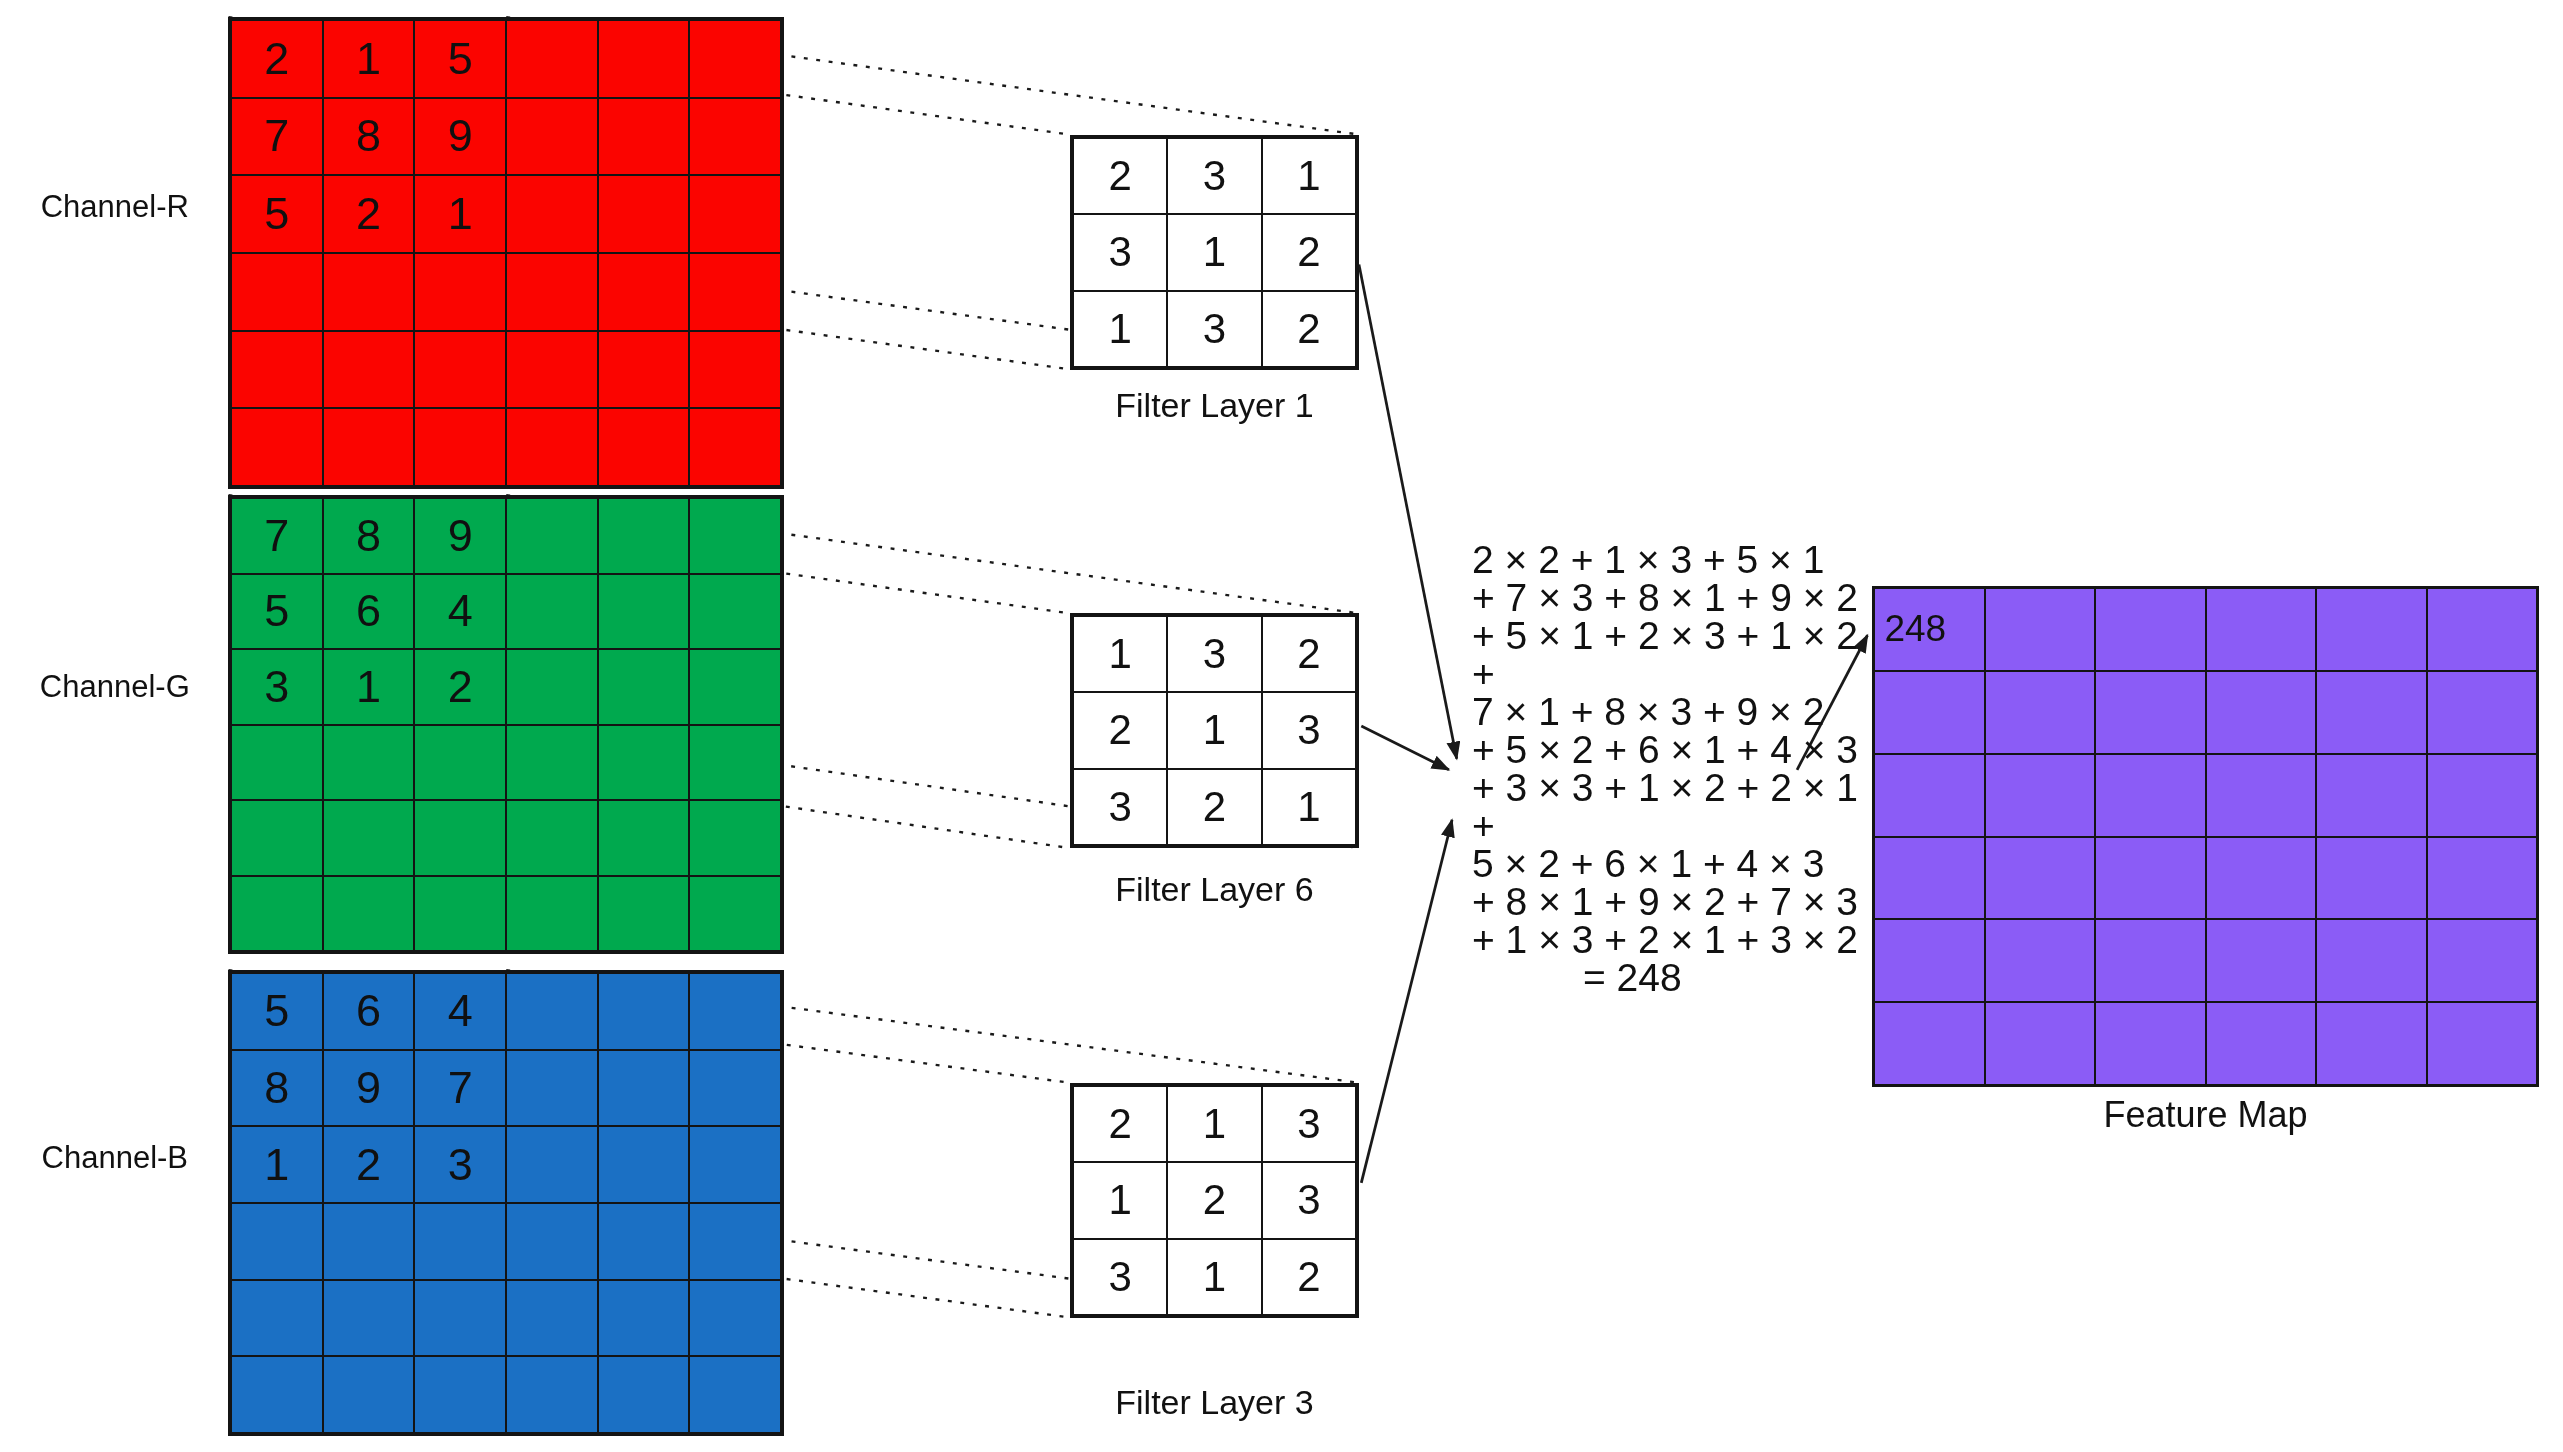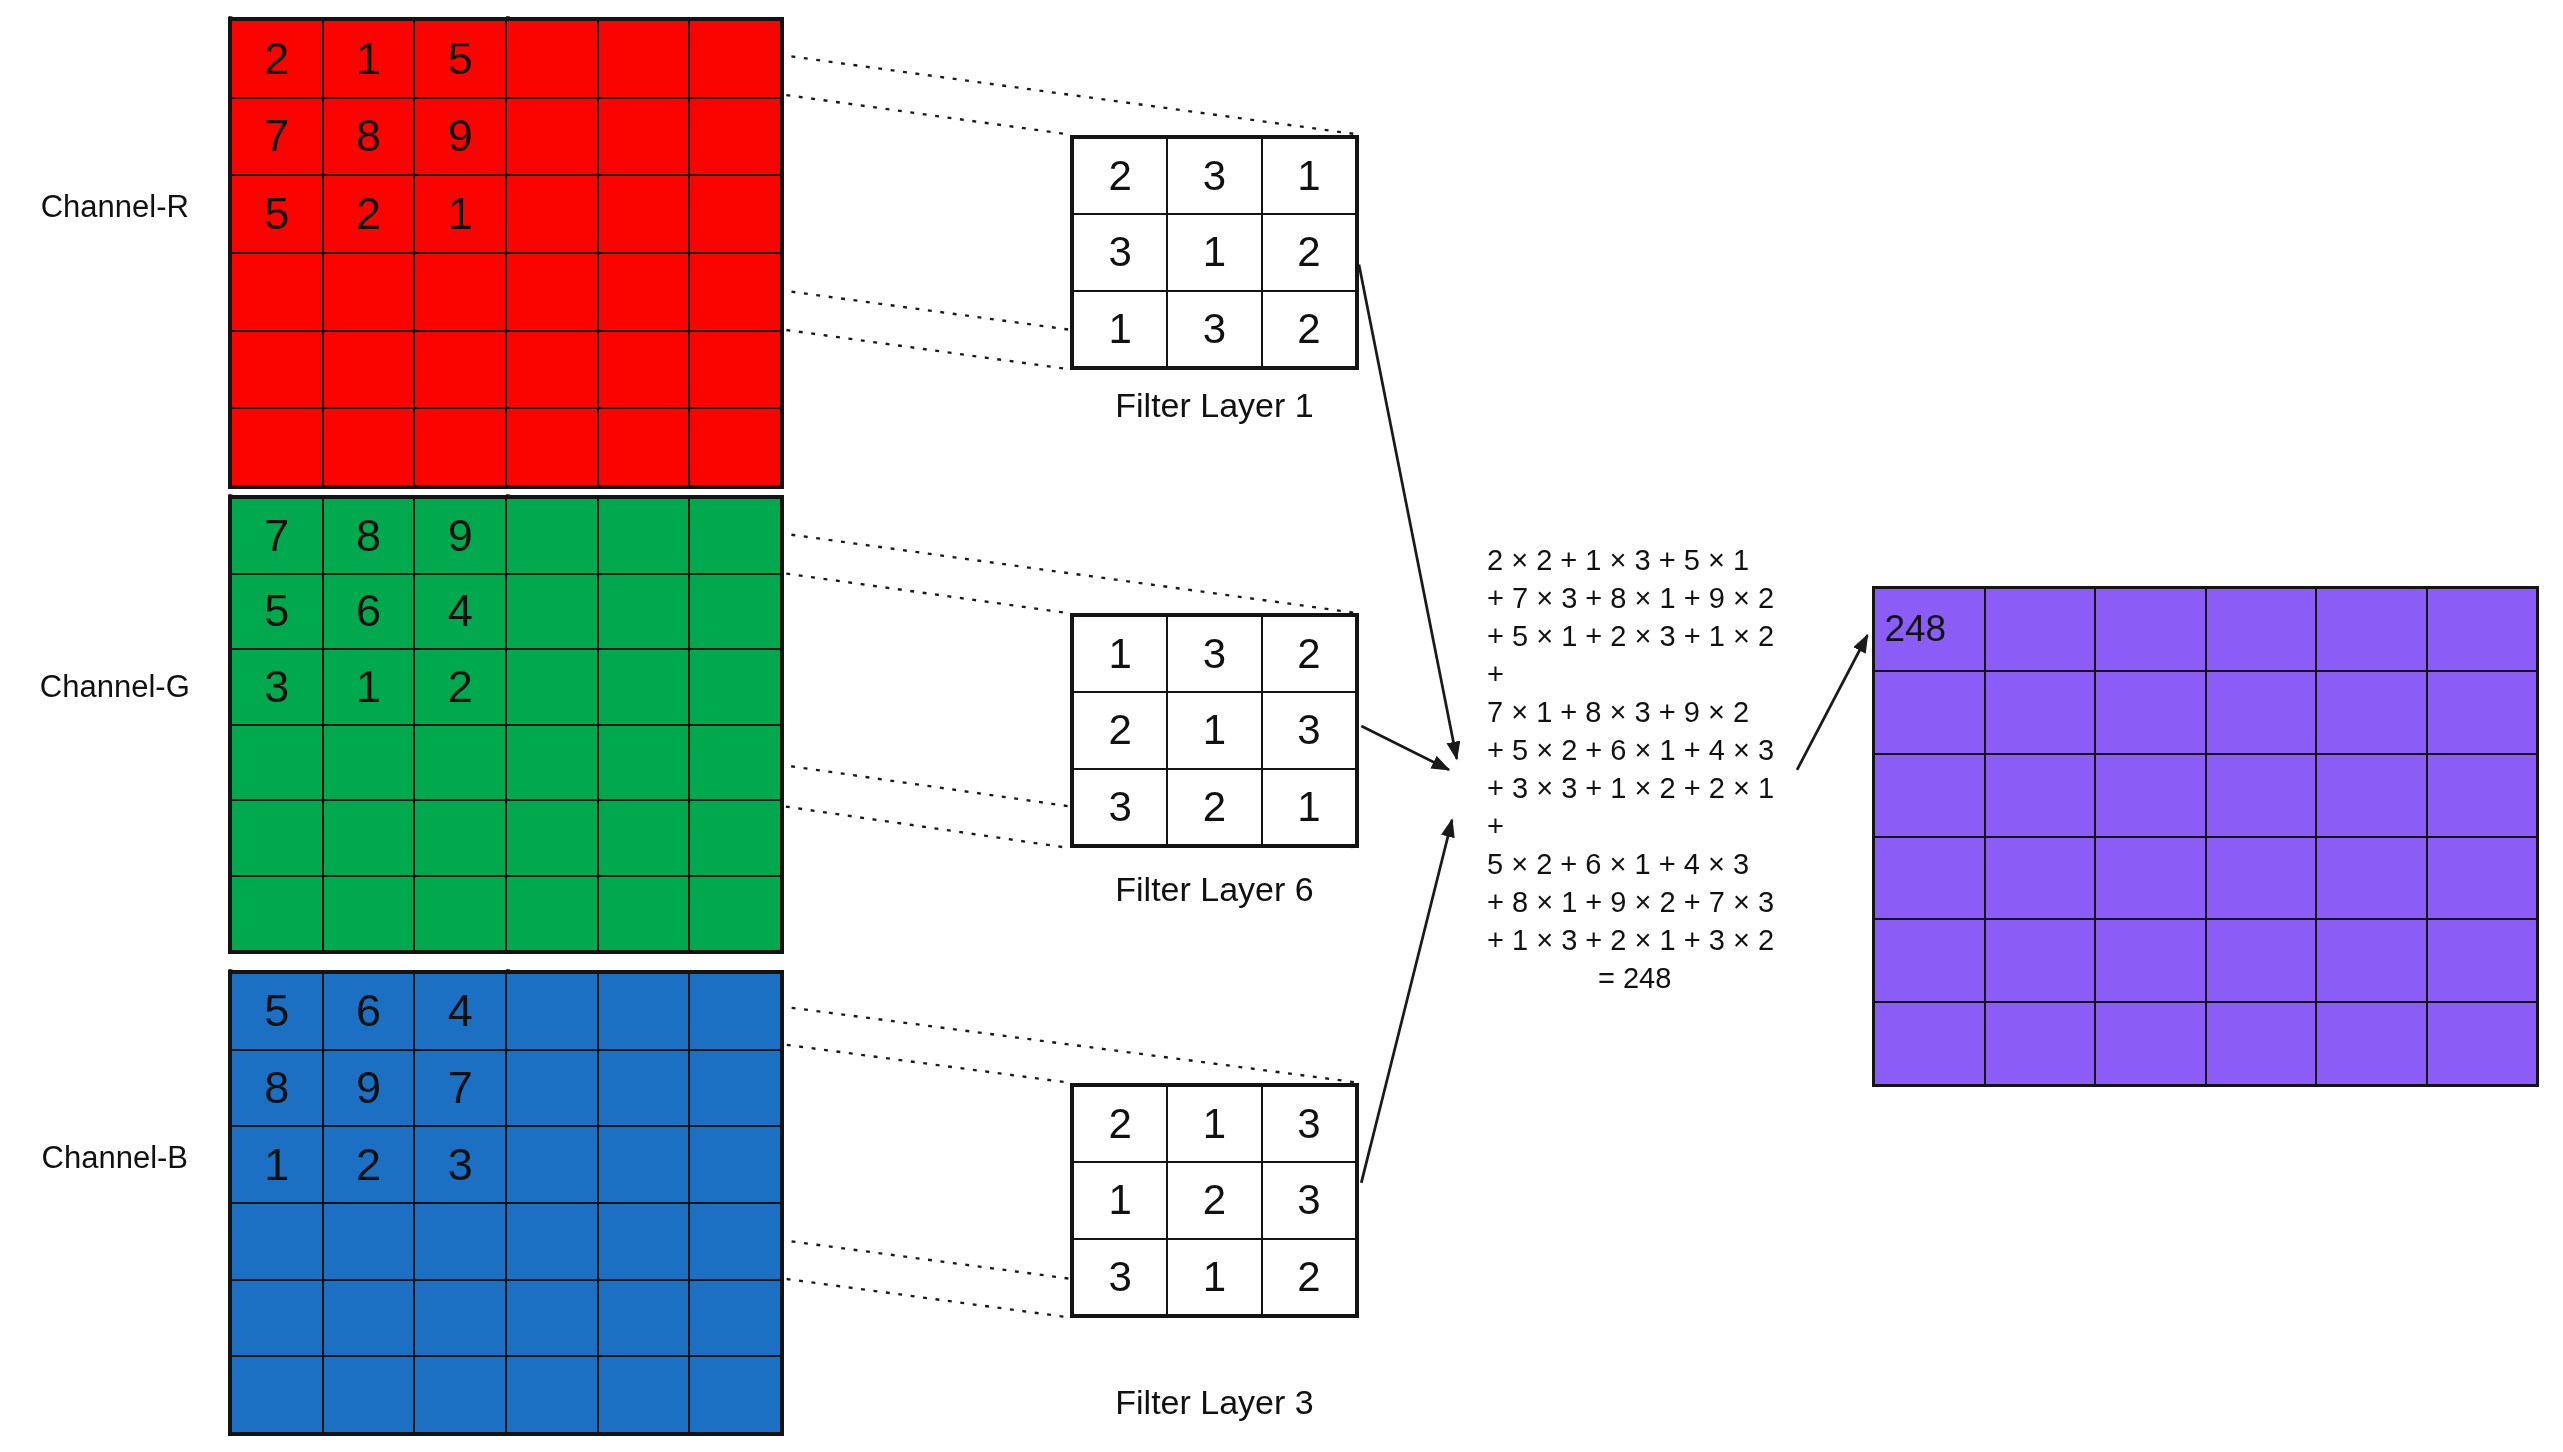--- a/index.html
+++ b/index.html
@@ -30,21 +30,21 @@
   .channel-label{position:absolute;left:7.8px;width:214px;text-align:center;font-size:31px;
                  transform:translateY(-50%);white-space:nowrap;}
   .label-r{top:207px;}
   .label-g{top:687px;}
   .label-b{top:1158px;}
   .filter-label{position:absolute;left:1070px;width:289px;text-align:center;font-size:34px;white-space:nowrap;}
   .flabel-1{top:386px;}
   .flabel-2{top:870px;}
   .flabel-3{top:1339px;margin-top:44px;}
   .fm-label{position:absolute;left:1872px;width:667px;text-align:center;font-size:36px;top:1094px;}
-  .calc{position:absolute;left:1472px;top:541px;font-size:29px;line-height:38px;white-space:pre;margin-left:15px;}
+  .calc{position:absolute;left:1472px;top:541px;font-size:39px;line-height:38px;white-space:pre;}
   .calc .result{padding-left:111px;}
 </style>
 </head>
 <body>
 
 <div class="canvas">
 
   <svg class="overlay" viewBox="0 0 3276 1856" width="2563" height="1452" xmlns="http://www.w3.org/2000/svg">
     <defs>
       <marker id="ah" markerUnits="userSpaceOnUse" markerWidth="28" markerHeight="22" refX="22" refY="9" orient="auto">
@@ -262,15 +262,16 @@
       <div class="cell"></div>
       <div class="cell"></div>
       <div class="cell"></div>
       <div class="cell"></div>
       <div class="cell"></div>
       <div class="cell"></div>
       <div class="cell"></div>
       <div class="cell"></div>
       <div class="cell"></div>
     </div>
+  <div class="fm-label">Feature Map</div>
 
 </div>
 
 
 </body></html>

